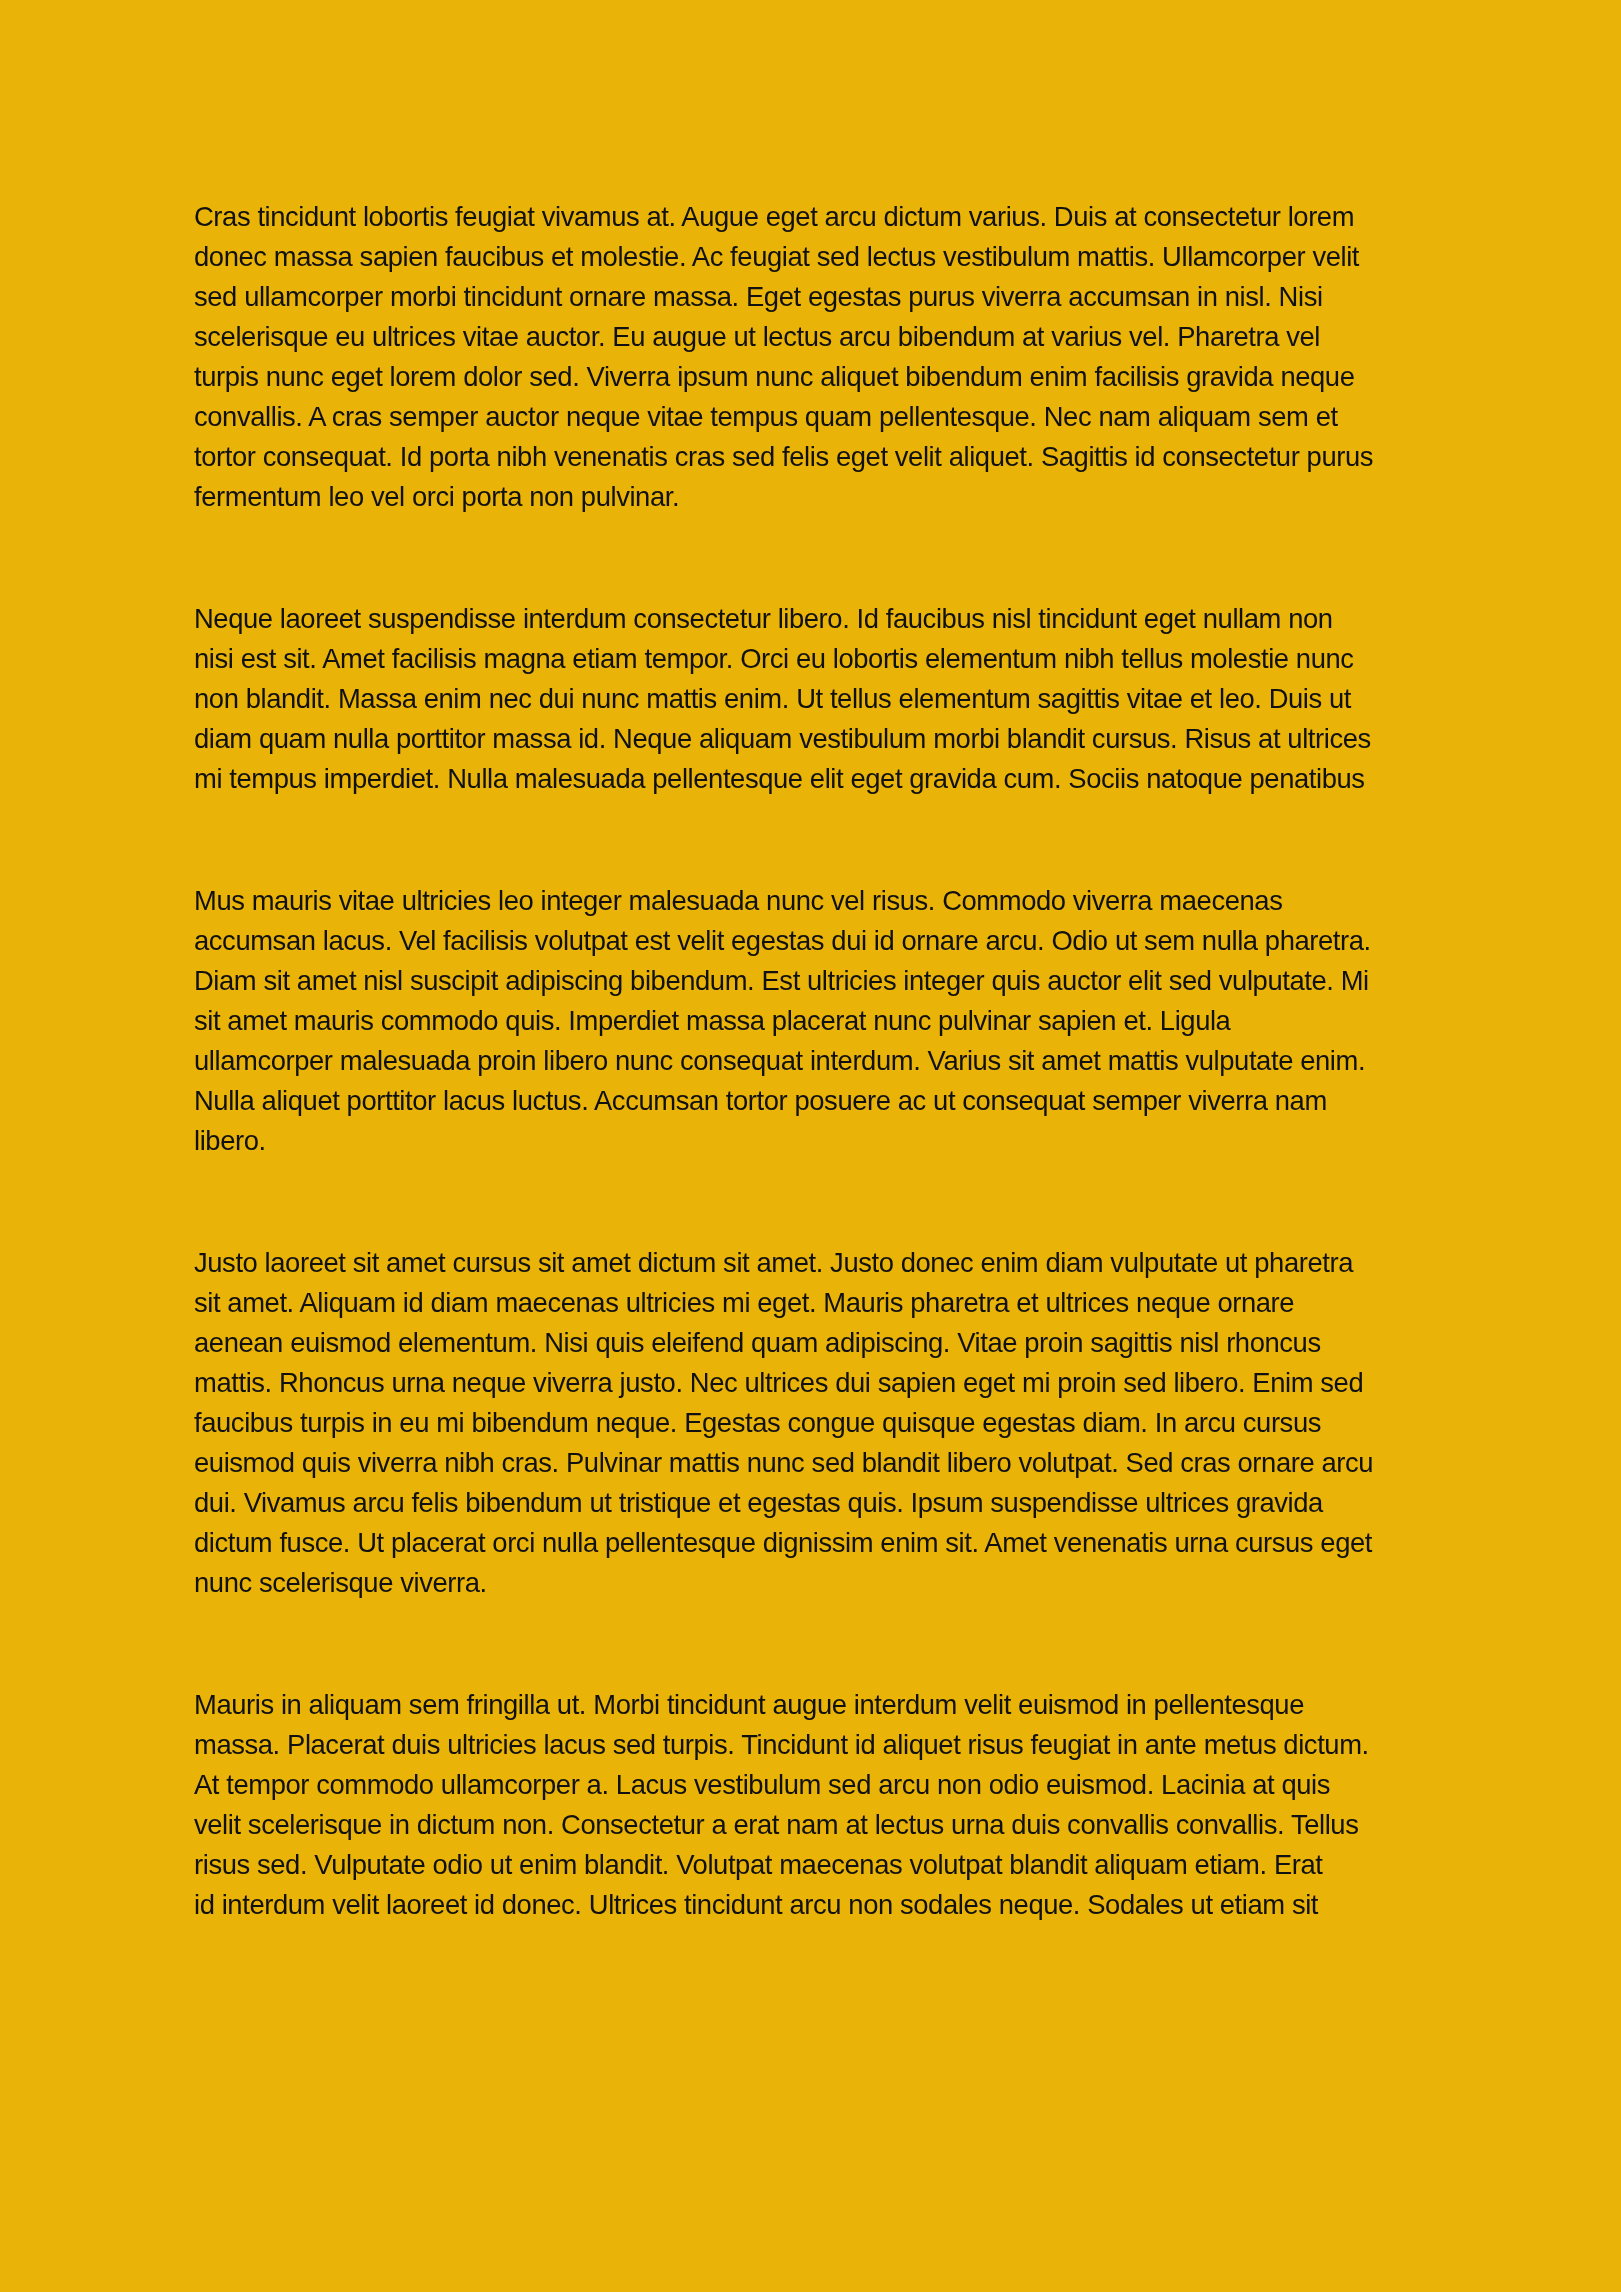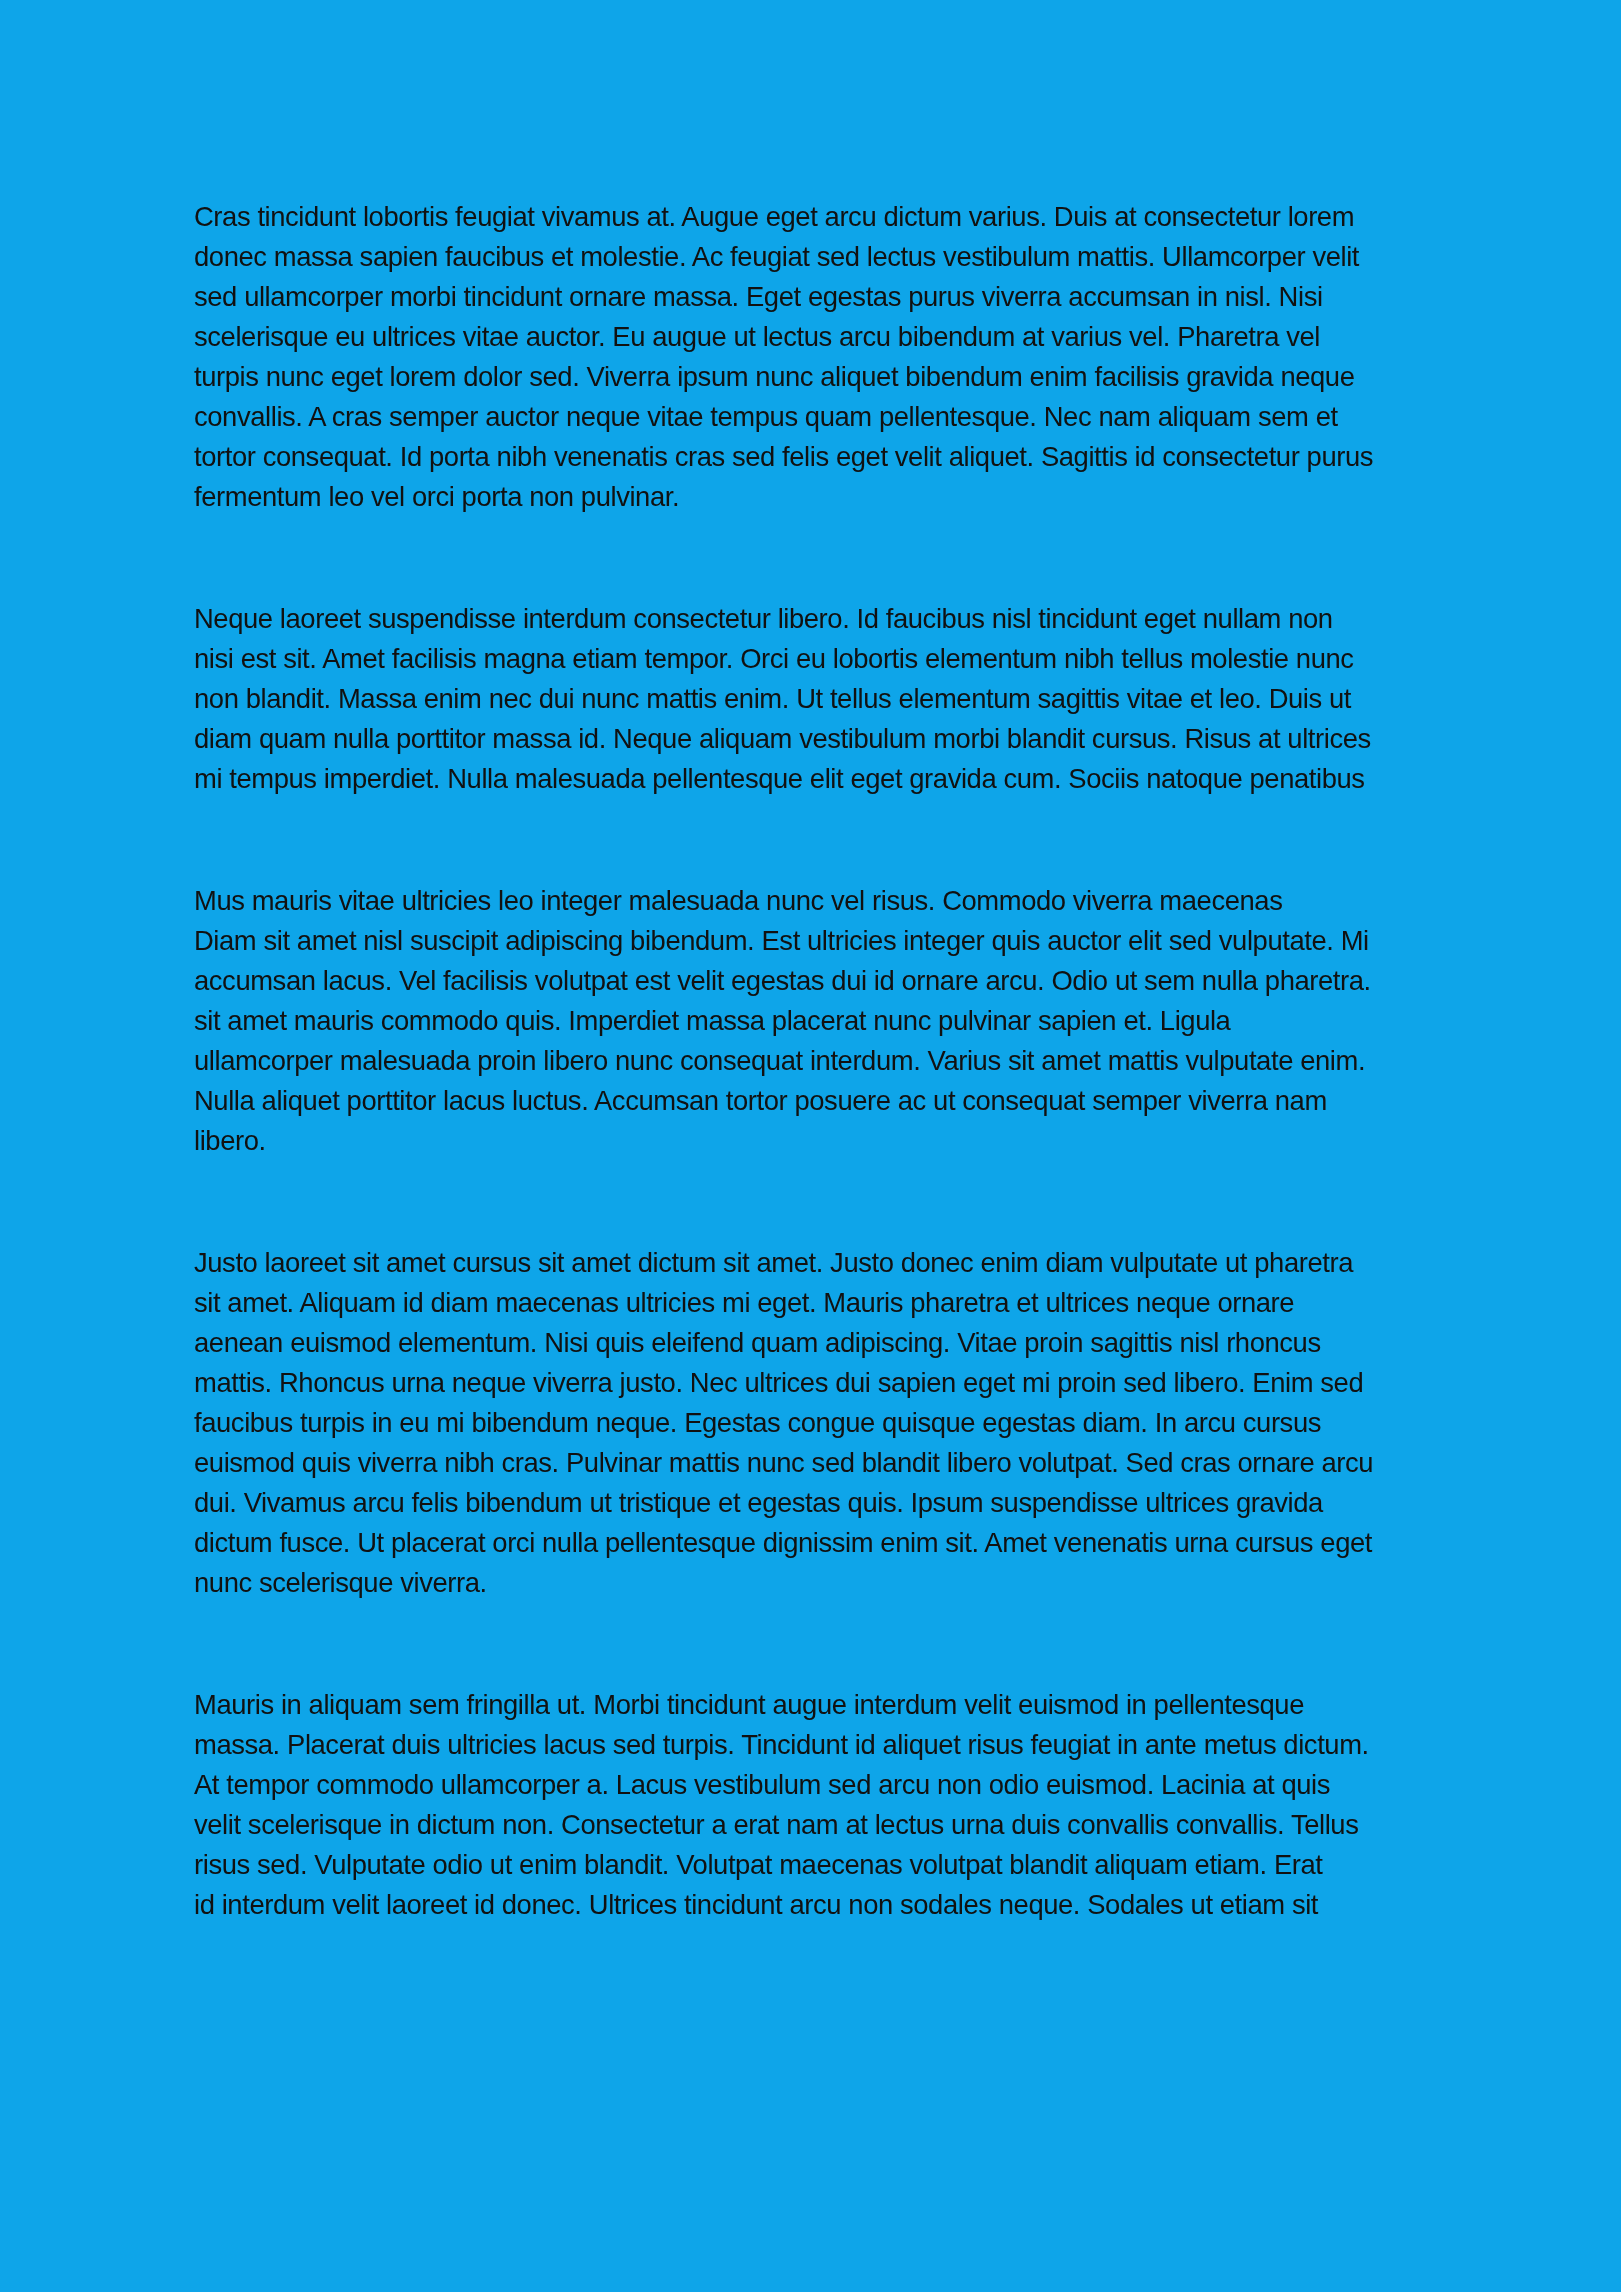--- a/index.html
+++ b/index.html
@@ -10,21 +10,21 @@
   }
   body {
     width: 1621px;
     height: 2293px;
   }
   .page {
     box-sizing: border-box;
     width: 1621px;
     height: 2293px;
     padding: 197px 157px 0 194px;
-    background: #0ea5e9;
+    background: #eab308;
     color: #111111;
     font-family: "Liberation Sans", "DejaVu Sans", sans-serif;
     font-size: 27.4px;
     line-height: 40px;
     letter-spacing: -0.015em;
   }
   .para {
     margin: 0 0 82px 0;
     padding: 0;
   }
@@ -52,22 +52,22 @@
     </p>
   <p class="para">
       <span class="line">Neque laoreet suspendisse interdum consectetur libero. Id faucibus nisl tincidunt eget nullam non</span>
       <span class="line">nisi est sit. Amet facilisis magna etiam tempor. Orci eu lobortis elementum nibh tellus molestie nunc</span>
       <span class="line">non blandit. Massa enim nec dui nunc mattis enim. Ut tellus elementum sagittis vitae et leo. Duis ut</span>
       <span class="line">diam quam nulla porttitor massa id. Neque aliquam vestibulum morbi blandit cursus. Risus at ultrices</span>
       <span class="line">mi tempus imperdiet. Nulla malesuada pellentesque elit eget gravida cum. Sociis natoque penatibus</span>
     </p>
   <p class="para">
       <span class="line">Mus mauris vitae ultricies leo integer malesuada nunc vel risus. Commodo viverra maecenas</span>
+      <span class="line">accumsan lacus. Vel facilisis volutpat est velit egestas dui id ornare arcu. Odio ut sem nulla pharetra.</span>
       <span class="line">Diam sit amet nisl suscipit adipiscing bibendum. Est ultricies integer quis auctor elit sed vulputate. Mi</span>
-      <span class="line">accumsan lacus. Vel facilisis volutpat est velit egestas dui id ornare arcu. Odio ut sem nulla pharetra.</span>
       <span class="line">sit amet mauris commodo quis. Imperdiet massa placerat nunc pulvinar sapien et. Ligula</span>
       <span class="line">ullamcorper malesuada proin libero nunc consequat interdum. Varius sit amet mattis vulputate enim.</span>
       <span class="line">Nulla aliquet porttitor lacus luctus. Accumsan tortor posuere ac ut consequat semper viverra nam</span>
       <span class="line">libero.</span>
     </p>
   <p class="para">
       <span class="line">Justo laoreet sit amet cursus sit amet dictum sit amet. Justo donec enim diam vulputate ut pharetra</span>
       <span class="line">sit amet. Aliquam id diam maecenas ultricies mi eget. Mauris pharetra et ultrices neque ornare</span>
       <span class="line">aenean euismod elementum. Nisi quis eleifend quam adipiscing. Vitae proin sagittis nisl rhoncus</span>
       <span class="line">mattis. Rhoncus urna neque viverra justo. Nec ultrices dui sapien eget mi proin sed libero. Enim sed</span>

